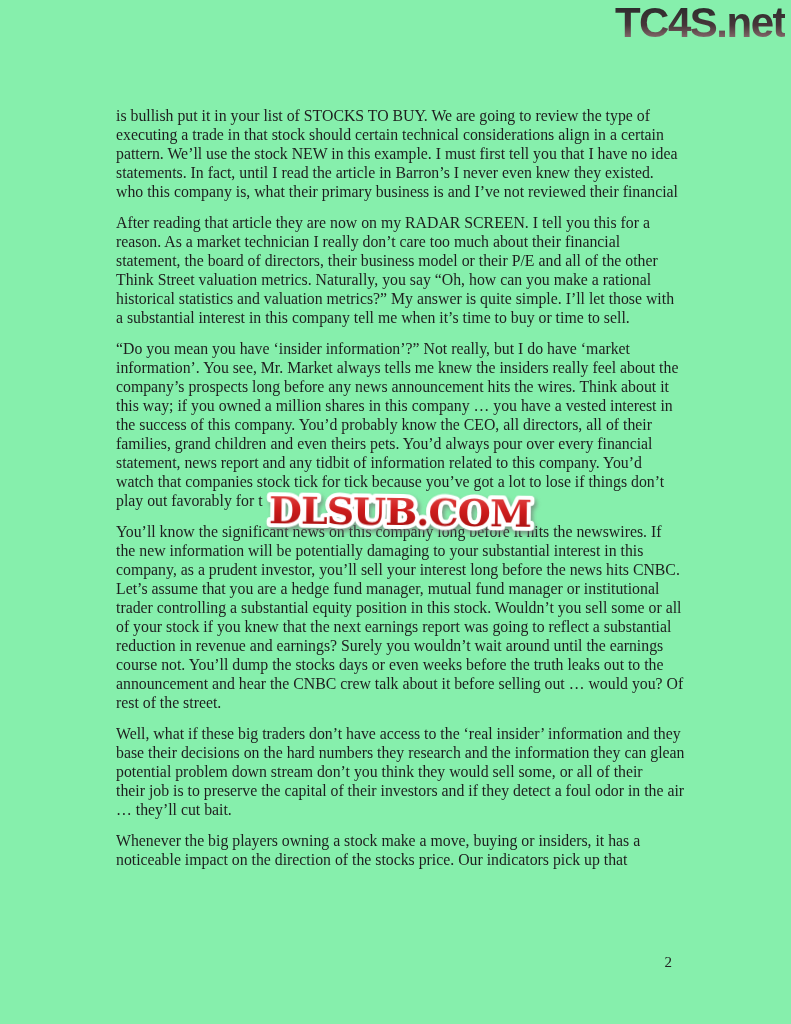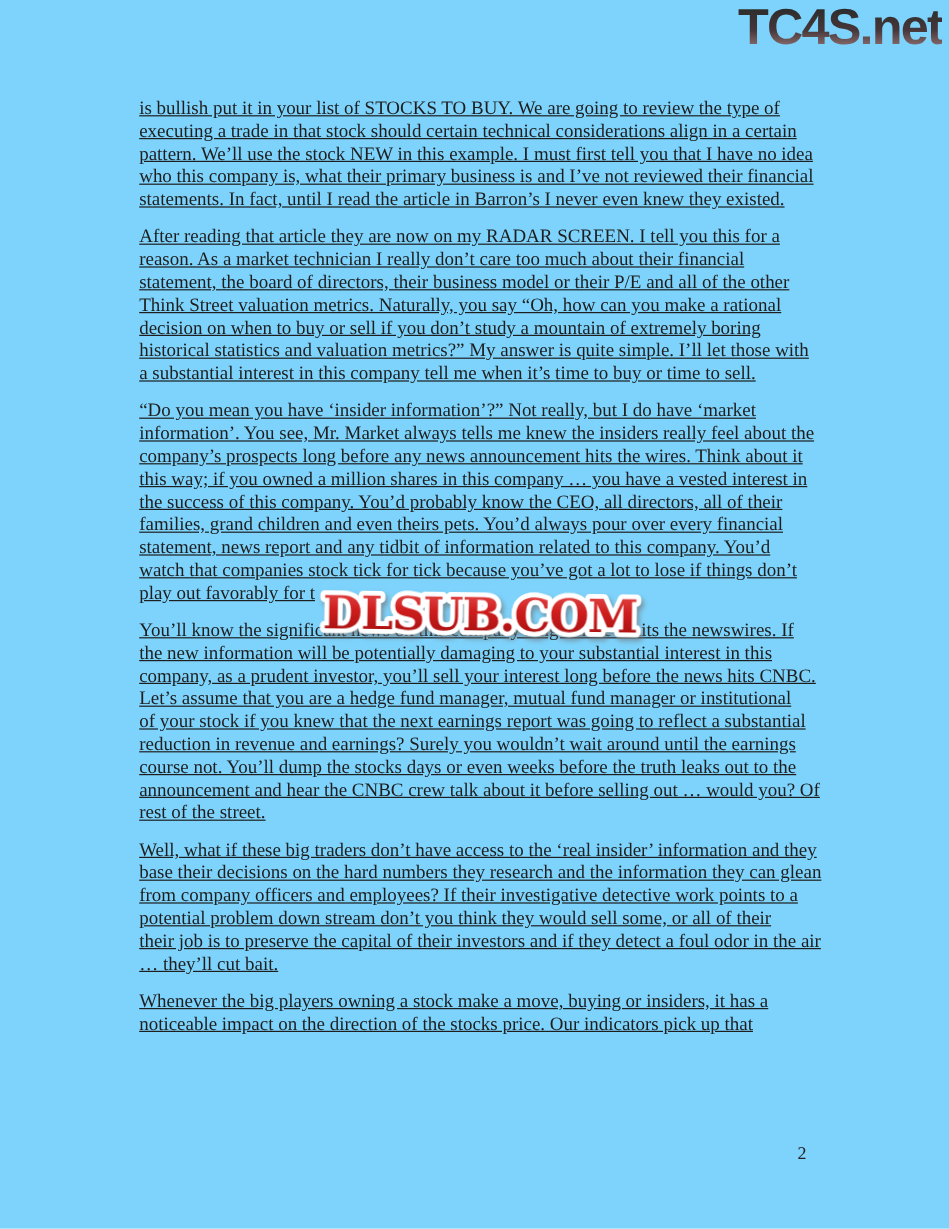--- a/index.html
+++ b/index.html
@@ -1,20 +1,20 @@
 <!DOCTYPE html>
 <html style="--logo-top: #2d2d2d; --logo-bottom: #97797a; --wm-light: #e85555; --wm-mid: #cf1d1d; --wm-dark: #9e0d0d;"><head>
 <meta charset="utf-8">
 <style>
   html, body { margin: 0; padding: 0; background: #ffffff; }
   .page {
     position: relative;
     width: 791px;
     height: 1024px;
-    background: #7dd3fc;
+    background: #86efac;
     overflow: hidden;
     font-family: "Liberation Serif", serif;
   }
   
   .logo {
     position: absolute;
     top: 2px;
     right: 6px;
     font-family: "Liberation Sans", sans-serif;
     font-weight: bold;
@@ -28,26 +28,25 @@
     -webkit-background-clip: text;
     background-clip: text;
     color: transparent;
     -webkit-text-fill-color: transparent;
     filter: blur(0.3px);
   }
   
   .body-text {
     position: absolute;
     left: 116px;
-    top: 81px;
+    top: 106px;
     width: 562px;
     font-size: 15.8px;
     line-height: 19px;
     color: #1e1e1e;
-    text-decoration: underline;
   }
   .paragraph { margin: 0 0 12px 0; }
   .line { white-space: nowrap; height: 19px; }
   
   .watermark {
     position: absolute;
     left: 248px;
     top: 487px;
     transform: rotate(0.8deg);
   }
@@ -71,58 +70,57 @@
 
 <div class="page">
 
   <div class="logo">TC4S.net</div>
 
   <div class="body-text" id="body-text">
       <div class="paragraph">
         <div class="line">is bullish put it in your list of STOCKS TO BUY. We are going to review the type of</div>
         <div class="line">executing a trade in that stock should certain technical considerations align in a certain</div>
         <div class="line">pattern. We’ll use the stock NEW in this example. I must first tell you that I have no idea</div>
+        <div class="line">statements. In fact, until I read the article in Barron’s I never even knew they existed.</div>
         <div class="line">who this company is, what their primary business is and I’ve not reviewed their financial</div>
-        <div class="line">statements. In fact, until I read the article in Barron’s I never even knew they existed.</div>
       </div>
       <div class="paragraph">
         <div class="line">After reading that article they are now on my RADAR SCREEN. I tell you this for a</div>
         <div class="line">reason. As a market technician I really don’t care too much about their financial</div>
         <div class="line">statement, the board of directors, their business model or their P/E and all of the other</div>
         <div class="line">Think Street valuation metrics. Naturally, you say “Oh, how can you make a rational</div>
-        <div class="line">decision on when to buy or sell if you don’t study a mountain of extremely boring</div>
         <div class="line">historical statistics and valuation metrics?” My answer is quite simple. I’ll let those with</div>
         <div class="line">a substantial interest in this company tell me when it’s time to buy or time to sell.</div>
       </div>
       <div class="paragraph">
         <div class="line">“Do you mean you have ‘insider information’?” Not really, but I do have ‘market</div>
         <div class="line">information’. You see, Mr. Market always tells me knew the insiders really feel about the</div>
         <div class="line">company’s prospects long before any news announcement hits the wires. Think about it</div>
         <div class="line">this way; if you owned a million shares in this company … you have a vested interest in</div>
         <div class="line">the success of this company. You’d probably know the CEO, all directors, all of their</div>
         <div class="line">families, grand children and even theirs pets. You’d always pour over every financial</div>
         <div class="line">statement, news report and any tidbit of information related to this company. You’d</div>
         <div class="line">watch that companies stock tick for tick because you’ve got a lot to lose if things don’t</div>
         <div class="line">play out favorably for t</div>
       </div>
       <div class="paragraph">
         <div class="line">You’ll know the significant news on this company long before it hits the newswires. If</div>
         <div class="line">the new information will be potentially damaging to your substantial interest in this</div>
         <div class="line">company, as a prudent investor, you’ll sell your interest long before the news hits CNBC.</div>
         <div class="line">Let’s assume that you are a hedge fund manager, mutual fund manager or institutional</div>
+        <div class="line">trader controlling a substantial equity position in this stock. Wouldn’t you sell some or all</div>
         <div class="line">of your stock if you knew that the next earnings report was going to reflect a substantial</div>
         <div class="line">reduction in revenue and earnings? Surely you wouldn’t wait around until the earnings</div>
         <div class="line">course not. You’ll dump the stocks days or even weeks before the truth leaks out to the</div>
         <div class="line">announcement and hear the CNBC crew talk about it before selling out … would you? Of</div>
         <div class="line">rest of the street.</div>
       </div>
       <div class="paragraph">
         <div class="line">Well, what if these big traders don’t have access to the ‘real insider’ information and they</div>
         <div class="line">base their decisions on the hard numbers they research and the information they can glean</div>
-        <div class="line">from company officers and employees? If their investigative detective work points to a</div>
         <div class="line">potential problem down stream don’t you think they would sell some, or all of their</div>
         <div class="line">their job is to preserve the capital of their investors and if they detect a foul odor in the air</div>
         <div class="line">… they’ll cut bait.</div>
       </div>
       <div class="paragraph">
         <div class="line">Whenever the big players owning a stock make a move, buying or insiders, it has a</div>
         <div class="line">noticeable impact on the direction of the stocks price. Our indicators pick up that</div>
       </div>
     </div>
 

